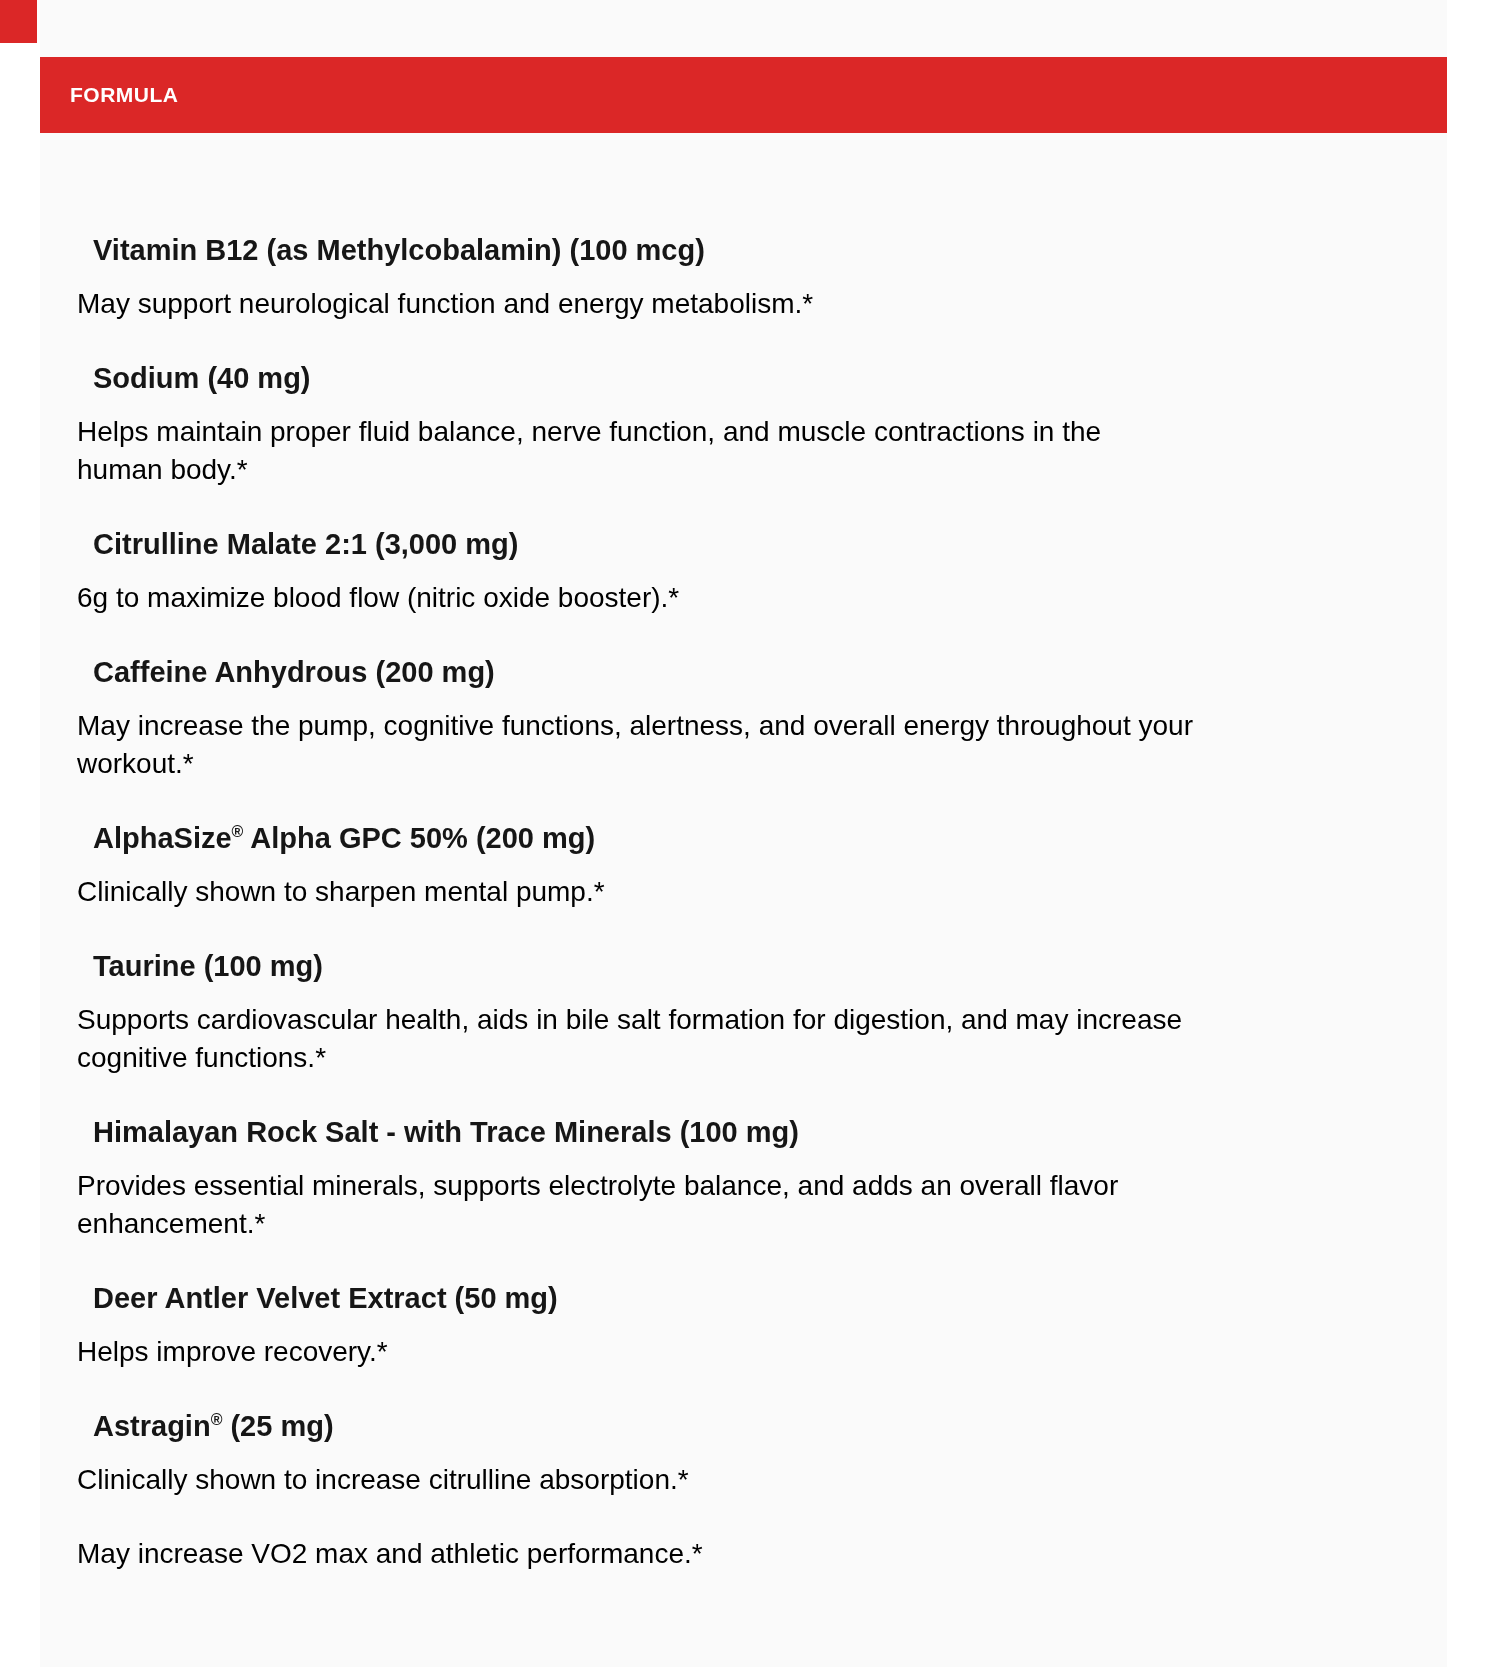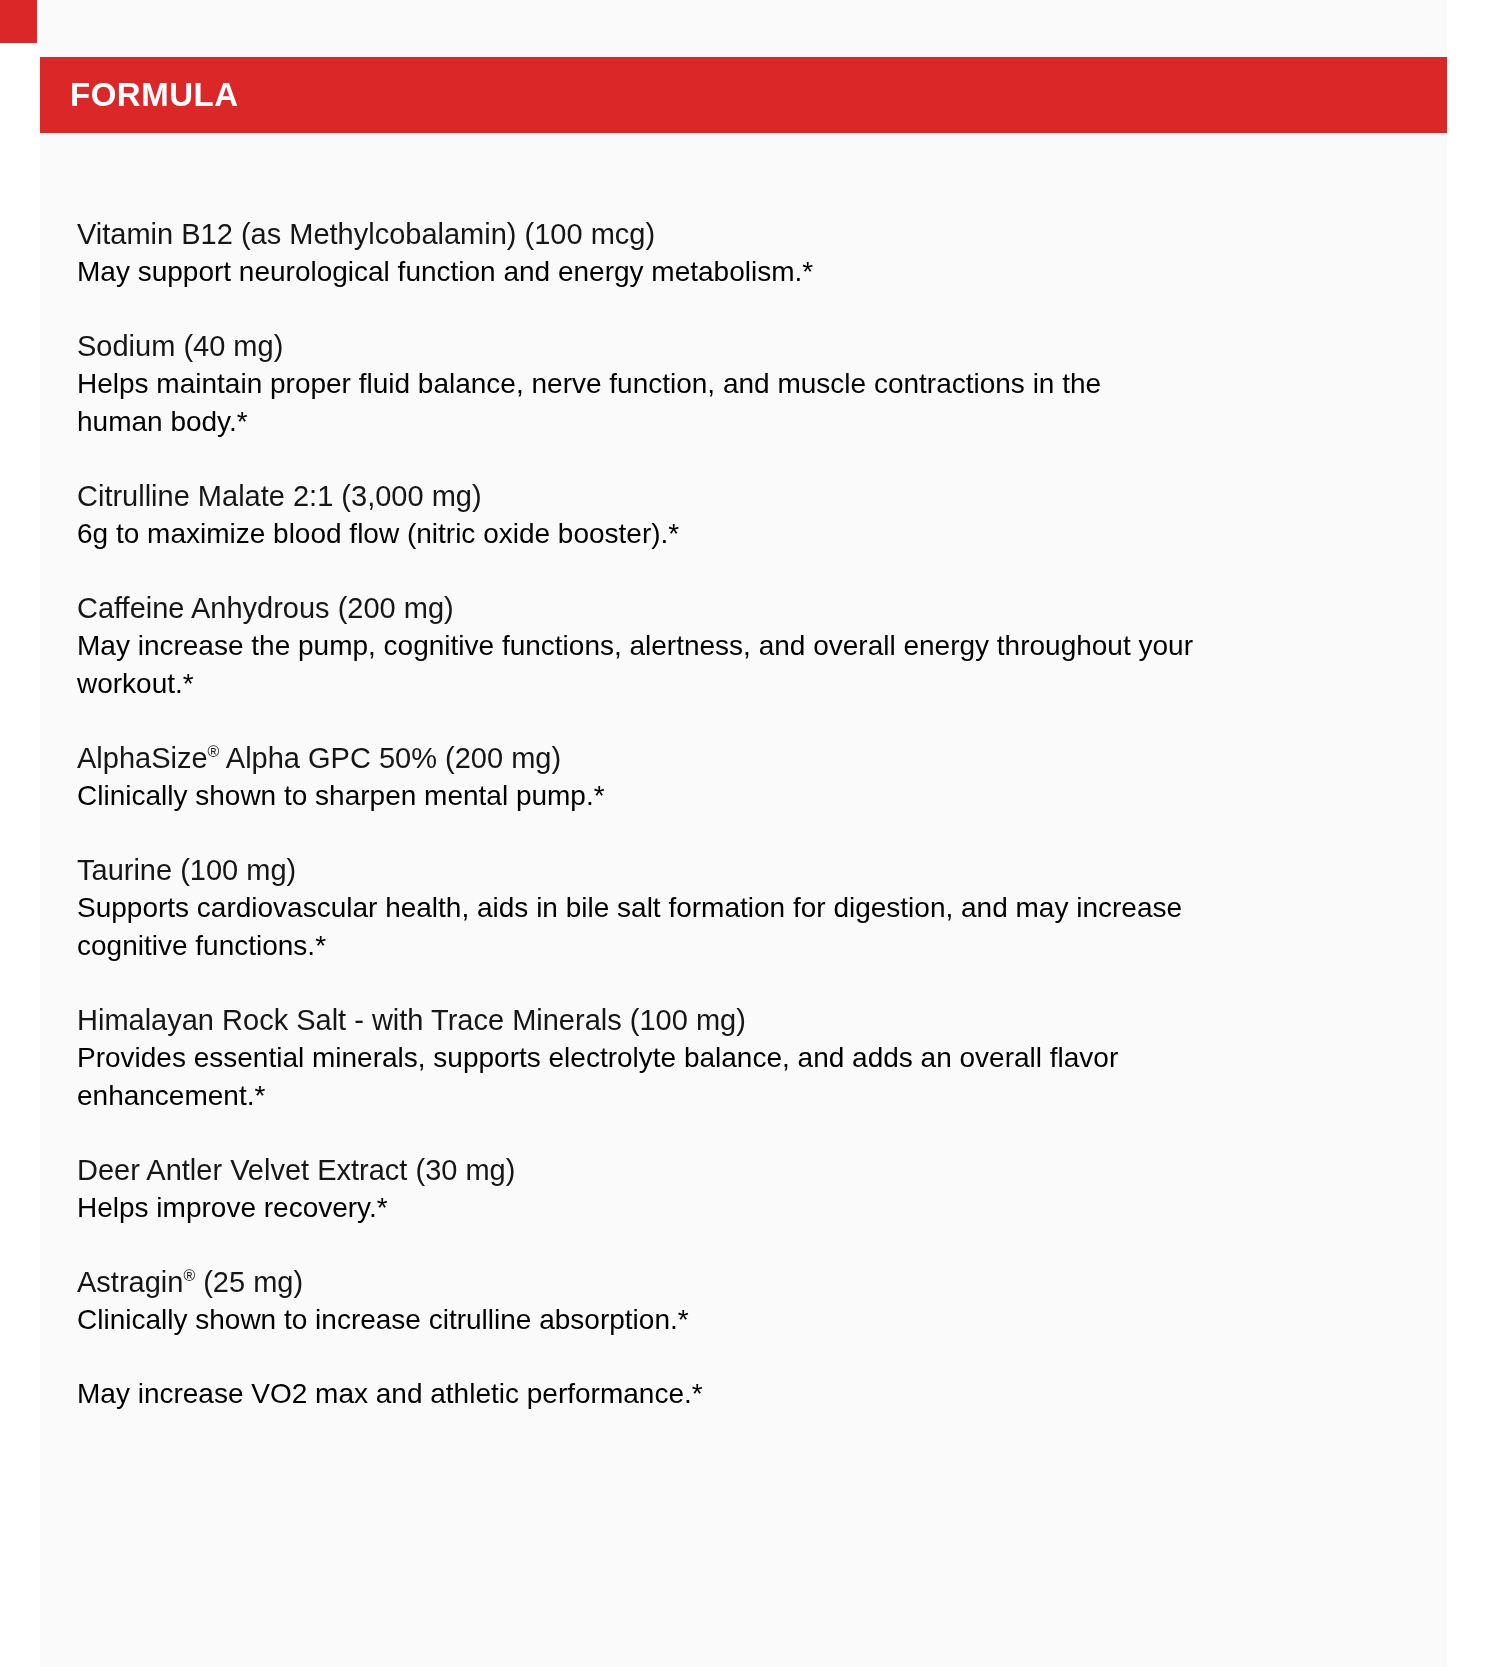--- a/index.html
+++ b/index.html
@@ -35,34 +35,34 @@
     height: 76px;
     background: #db2727;
     display: flex;
     align-items: center;
     padding: 0 30px;
     box-sizing: border-box;
     margin-bottom: 57px;
   }
   .formula-title {
     color: #ffffff;
-    font-size: 33px;
+    font-size: 21px;
     font-weight: 700;
     letter-spacing: 0.5px;
   }
   .content {
     padding: 82px 30px 40px 37px;
   }
   .ingredient {
     margin-bottom: 36px;
   }
   .ing-name {
-    margin: 0;
+    margin: 16px;
     font-size: 29px;
-    font-weight: 400;
+    font-weight: 700;
     color: #161616;
     line-height: 38px;
     letter-spacing: 0px;
   }
   .ing-name sup {
     font-size: 0.55em;
     position: relative;
     top: -0.05em;
     line-height: 0;
   }
@@ -111,21 +111,21 @@
         <h3 class="ing-name">Taurine (100 mg)</h3>
         <p class="ing-desc">Supports cardiovascular health, aids in bile salt formation for digestion, and may increase
 cognitive functions.*</p>
       </div>
       <div class="ingredient">
         <h3 class="ing-name">Himalayan Rock Salt - with Trace Minerals (100 mg)</h3>
         <p class="ing-desc">Provides essential minerals, supports electrolyte balance, and adds an overall flavor
 enhancement.*</p>
       </div>
       <div class="ingredient">
-        <h3 class="ing-name">Deer Antler Velvet Extract (30 mg)</h3>
+        <h3 class="ing-name">Deer Antler Velvet Extract (50 mg)</h3>
         <p class="ing-desc">Helps improve recovery.*</p>
       </div>
       <div class="ingredient">
         <h3 class="ing-name">Astragin<sup>®</sup> (25 mg)</h3>
         <p class="ing-desc">Clinically shown to increase citrulline absorption.*</p>
       </div>
       <div class="ingredient">
         <p class="ing-desc">May increase VO2 max and athletic performance.*</p>
       </div>
     </div>

